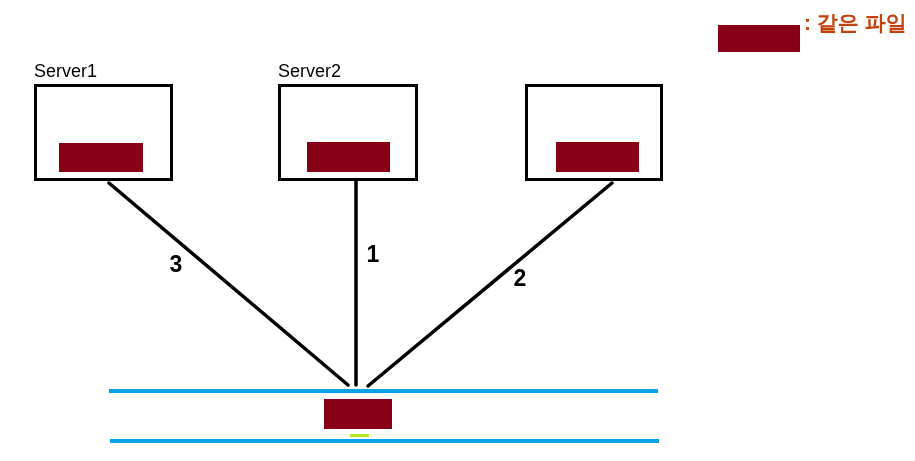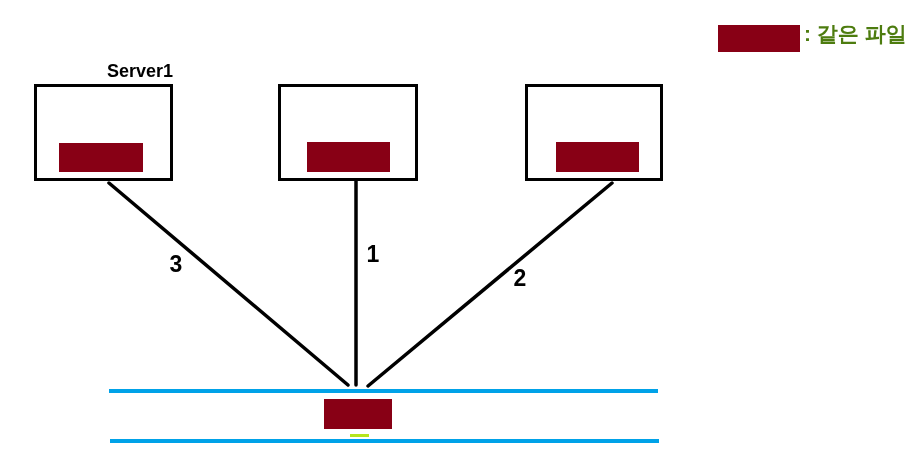--- a/index.html
+++ b/index.html
@@ -9,28 +9,28 @@
     height: 461px;
     background: #ffffff;
     font-family: "Liberation Sans", sans-serif;
     overflow: hidden;
   }
   .abs { position: absolute; }
 
   
   .legend-swatch { left: 718px; top: 25px; width: 82px; height: 27px; }
   .legend-label  {
-    left: 804px; top: 20px; height: 27px; line-height: 27px;
-    font-size: 21px; font-weight: bold; color: #4d7c0f; white-space: nowrap;
+    left: 804px; top: 9px; height: 27px; line-height: 27px;
+    font-size: 21px; font-weight: bold; color: #c2410c; white-space: nowrap;
   }
 
   
   .server-title {
-    top: 61px; height: 21px; text-align: right;
-    font-size: 18px; font-weight: bold; color: #000; line-height: 21px;
+    top: 61px; height: 21px; text-align: left;
+    font-size: 18px; font-weight: normal; color: #000; line-height: 21px;
   }
   .server-box {
     top: 84px; height: 97px; border: 3px solid #000;
     box-sizing: border-box; background: #fff;
   }
   .file-block { position: absolute; }
 
   #server1-title { left: 34px;  width: 139px; }
   #server1-box   { left: 34px;  width: 139px; }
   #server1-file  { left: 22px; top: 56px; width: 84px; height: 29px; }
@@ -67,20 +67,21 @@
 <div id="canvas">
 
   <div class="abs legend-swatch" style="background-color: rgb(136, 0, 21);"></div>
   <div class="abs legend-label">: 같은 파일</div>
 
   <div id="server1-title" class="abs server-title">Server1</div>
   <div id="server1-box" class="abs server-box">
     <div id="server1-file" class="file-block" style="background-color: rgb(136, 0, 21);"></div>
   </div>
 
+  <div id="server2-title" class="abs server-title">Server2</div>
   <div id="server2-box" class="abs server-box">
     <div id="server2-file" class="file-block" style="background-color: rgb(136, 0, 21);"></div>
   </div>
 
   <div id="server3-box" class="abs server-box">
     <div id="server3-file" class="file-block" style="background-color: rgb(136, 0, 21);"></div>
   </div>
 
   <svg id="lines-overlay" class="abs" viewBox="0 0 915 461" xmlns="http://www.w3.org/2000/svg">
     <line x1="109" y1="183" x2="348" y2="385" stroke-width="3.5" stroke-linecap="round" stroke="#000000"></line>

